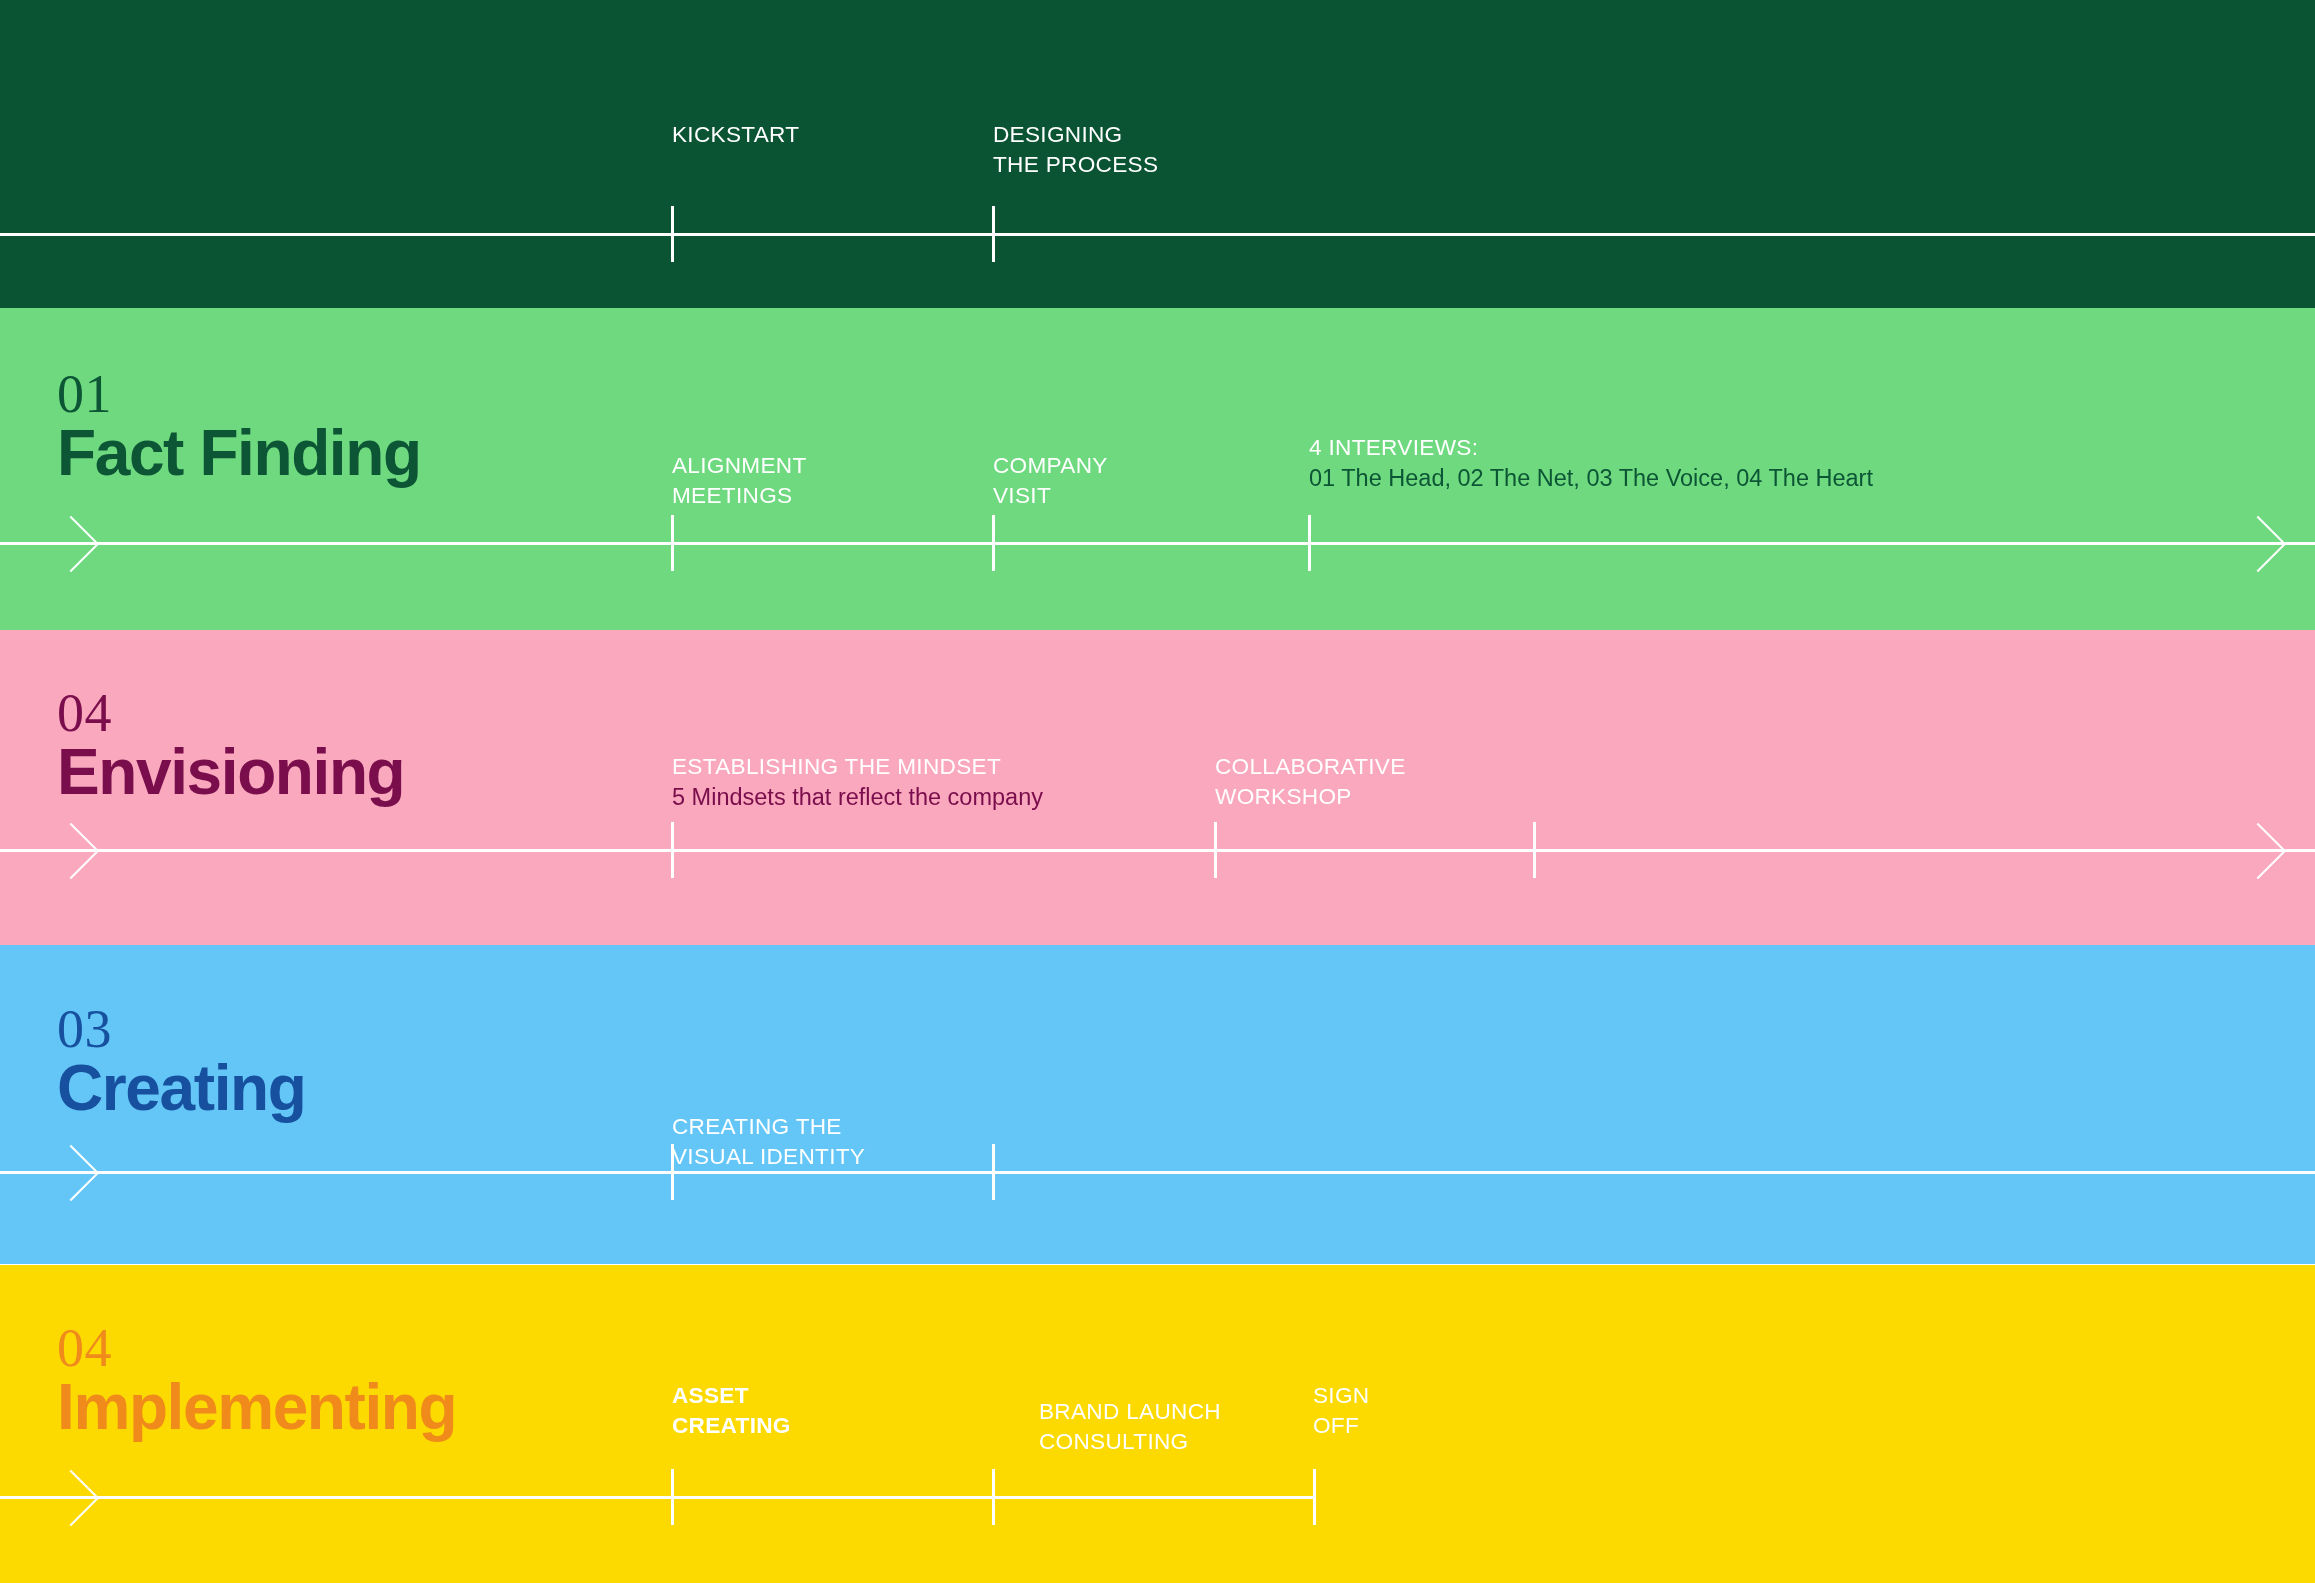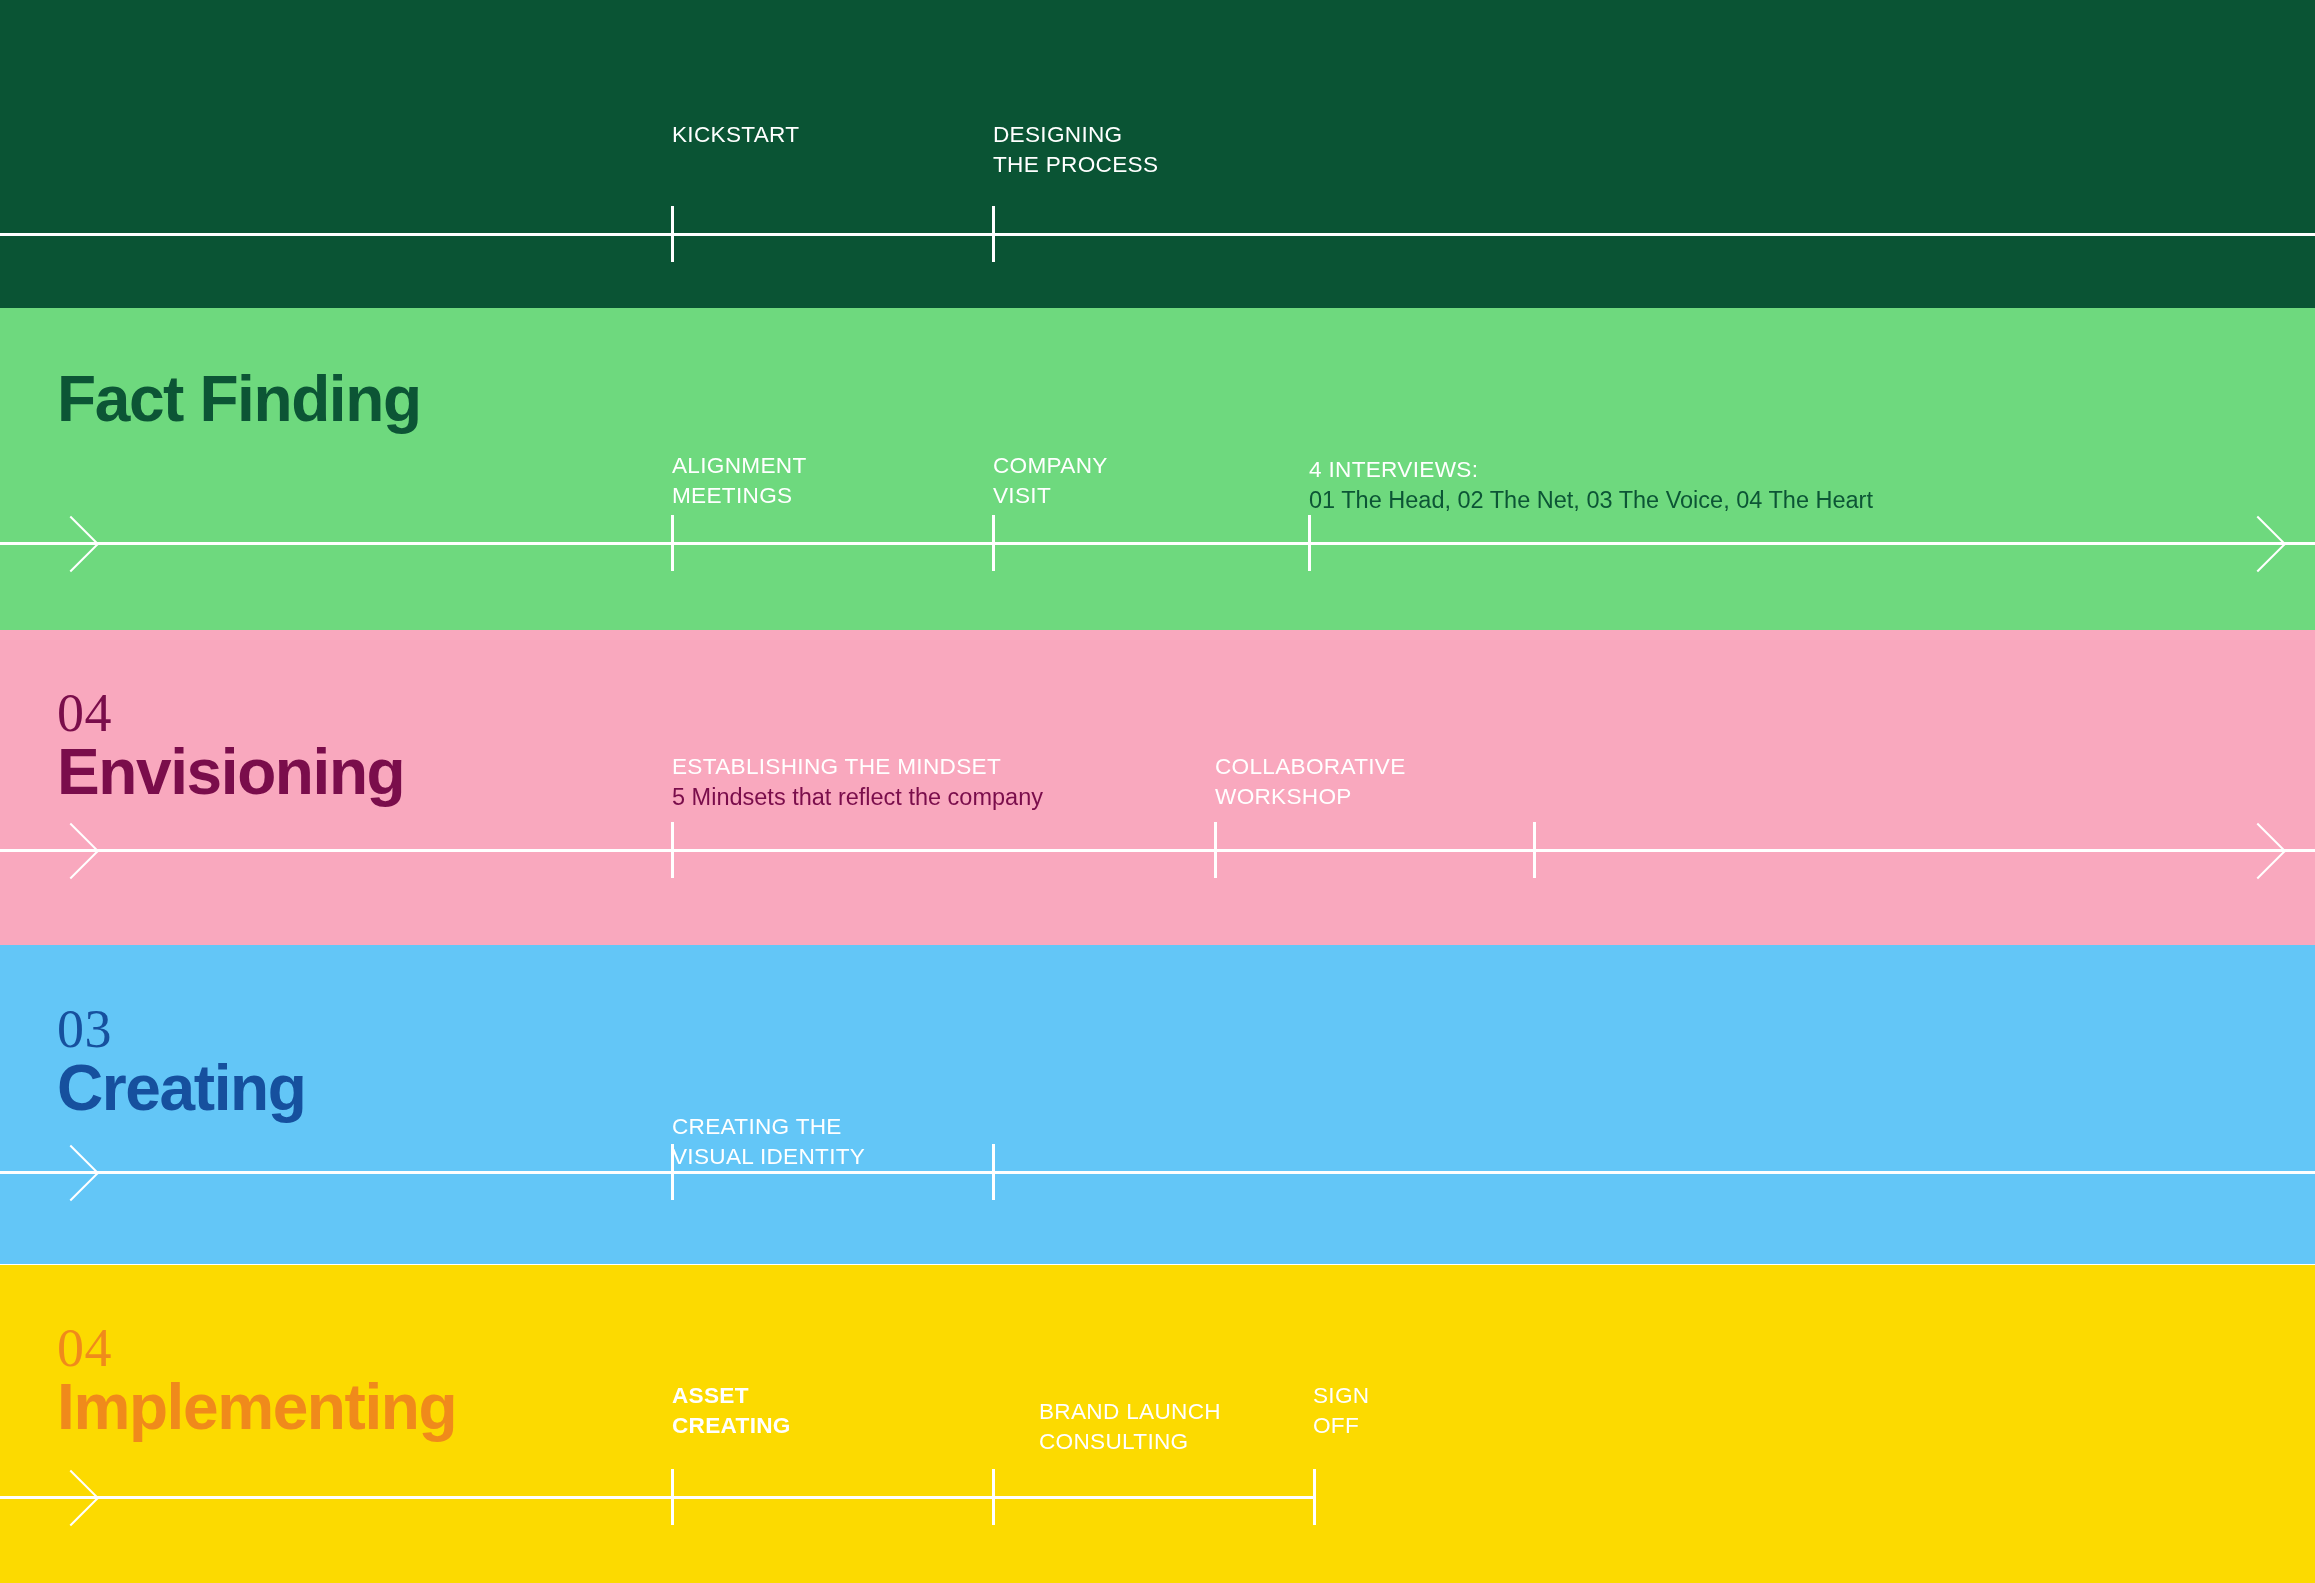--- a/index.html
+++ b/index.html
@@ -107,32 +107,33 @@
 
     <div class="tl" style="top:233px;">
       <div class="bar" style="width:2316px;"></div>
       <div class="tick" style="left:671px;"></div>
       <div class="tick" style="left:992px;"></div>
     </div>
   </section>
 
   <section class="phase" style="top:308px;height:322px;background:#6ED97E;">
     <div class="head h01" style="top:59px;">
+      <span class="num">01</span>
       <span class="ttl">Fact Finding</span>
     </div>
 
     <div class="mile" style="left:672px;top:143px;">
       <span class="cap">ALIGNMENT</span>
       <span class="cap">MEETINGS</span>
     </div>
     <div class="mile" style="left:993px;top:143px;">
       <span class="cap">COMPANY</span>
       <span class="cap">VISIT</span>
     </div>
-    <div class="mile" style="left:1309px;top:147px;">
+    <div class="mile" style="left:1309px;top:125px;">
       <span class="cap">4 INTERVIEWS:</span>
       <span class="sub sub-green">01 The Head, 02 The Net, 03 The Voice, 04 The Heart</span>
     </div>
 
     <div class="tl" style="top:234px;">
       <div class="bar" style="width:2316px;"></div>
       <div class="tick" style="left:671px;"></div>
       <div class="tick" style="left:992px;"></div>
       <div class="tick" style="left:1308px;"></div>
       <div class="arrow" style="left:51px;"></div>

